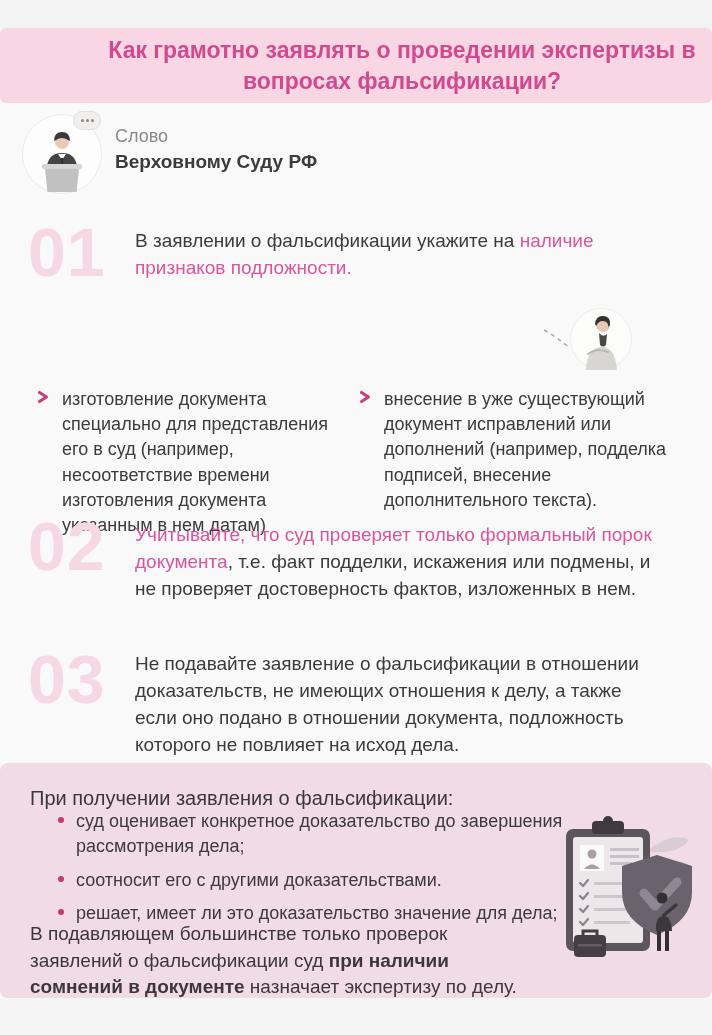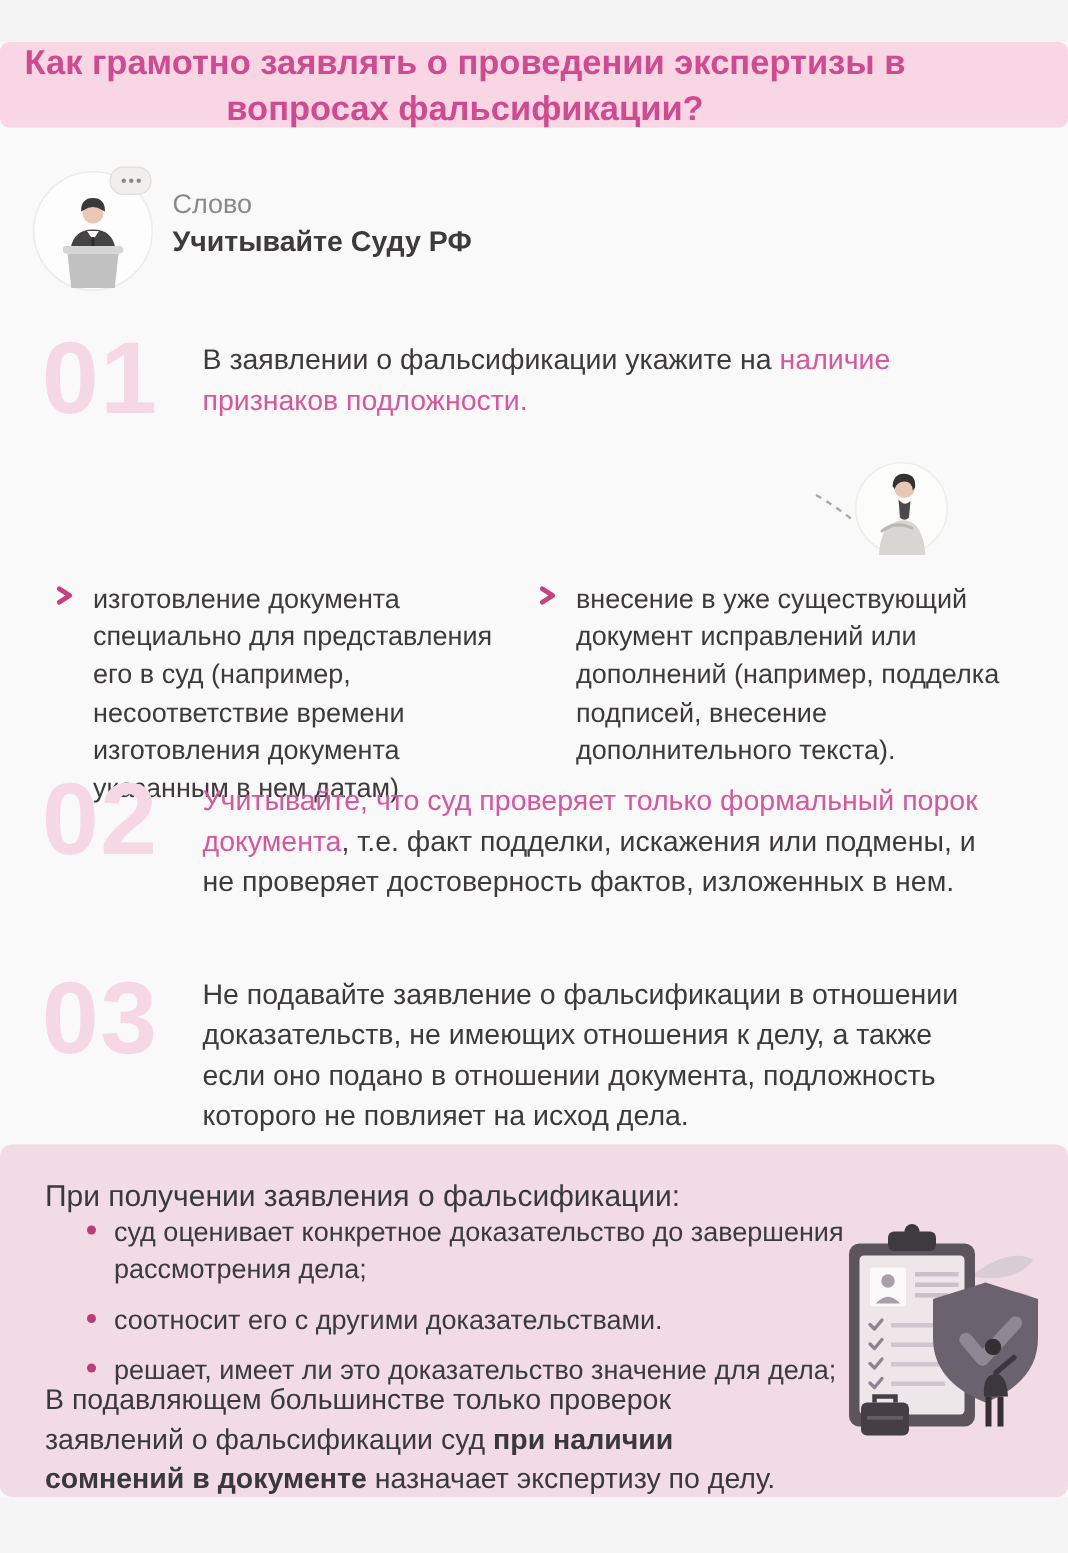--- a/index.html
+++ b/index.html
@@ -6,23 +6,23 @@
   body{font-family:"Liberation Sans", sans-serif; background:#e9e8e8;}
   .page{
     position:relative; width:712px; height:1035px; margin:0 auto;
     background:#faf9f9; overflow:hidden;
   }
   .top-strip{position:absolute;left:0;top:0;width:712px;height:28px;background:#f4f3f3;}
   .bottom-strip{position:absolute;left:0;top:998px;width:712px;height:37px;background:#f6f5f5;}
 
   
   .header-band{
-    position:absolute; left:0; top:28px; width:712px; height:57px;
+    position:absolute; left:0; top:28px; width:712px; height:75px;
     background:#f9d6e3; border-radius:6px;
-    display:flex; align-items:center; justify-content:flex-start;
+    display:flex; align-items:center; justify-content:flex-end;
   }
   .header-title{
     max-width:620px; text-align:center;
     font-size:23px; font-weight:bold; line-height:1.32; color:#d1498f;
   }
 
   
   .speaker-avatar{position:absolute; left:22px; top:114px; width:80px; height:80px;}
   .typing-bubble{
     position:absolute; left:73px; top:111px; width:26px; height:17px;
@@ -99,21 +99,21 @@
     <rect x="20" y="50" width="40" height="5" rx="2" fill="#d6d5d5"></rect>
     <path d="M23,55 h34 l-2.5,23 h-29 z" fill="#c2c1c1"></path>
   </svg>
   <div class="typing-bubble">
       <i></i>
       <i></i>
       <i></i>
     </div>
   <div class="source-label">
     <div class="source-line1">Слово</div>
-    <div class="source-line2">Учитывайте Суду РФ</div>
+    <div class="source-line2">Верховному Суду РФ</div>
   </div>
 
   <div class="step-number" style="top:218px;">01</div>
   <div class="step-text" style="top:228px; width:540px;">
     <span>В заявлении о фальсификации укажите на </span><span class="accent">наличие признаков подложности.</span>
   </div>
 
   <svg class="bubble-tail" width="34" height="26" viewBox="0 0 34 26">
     <path d="M3,3 q14,8 26,18" fill="none" stroke="#a9a7a6" stroke-width="1.5" stroke-dasharray="4 4"></path>
   </svg>

